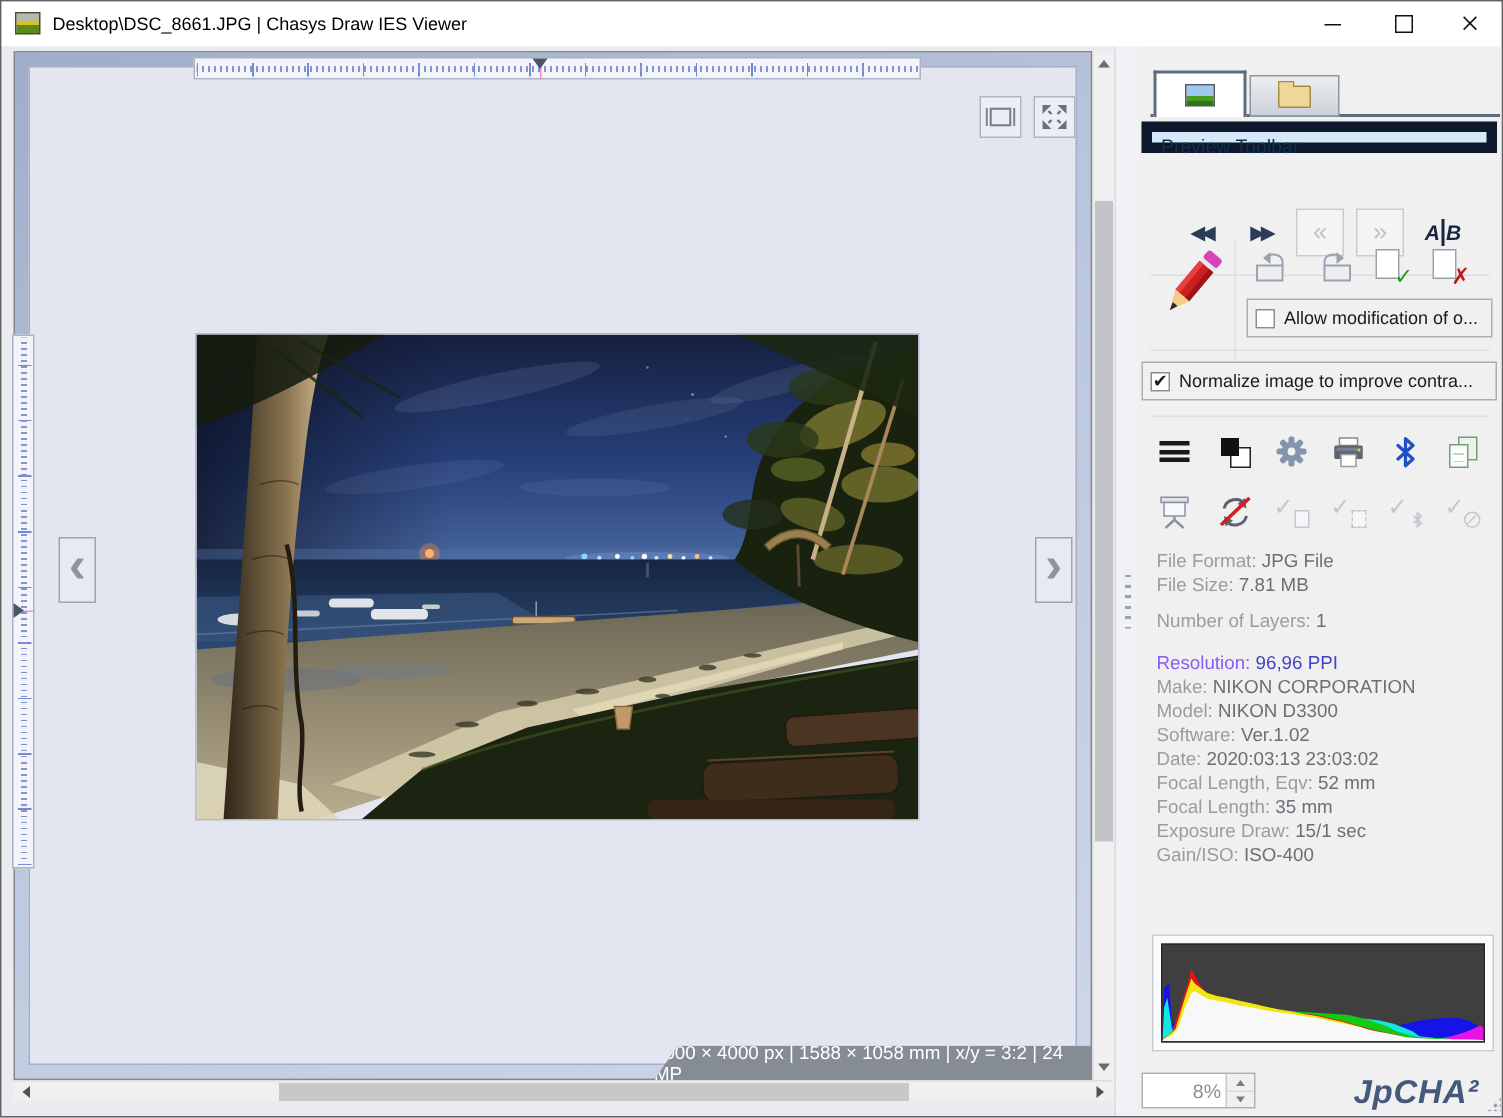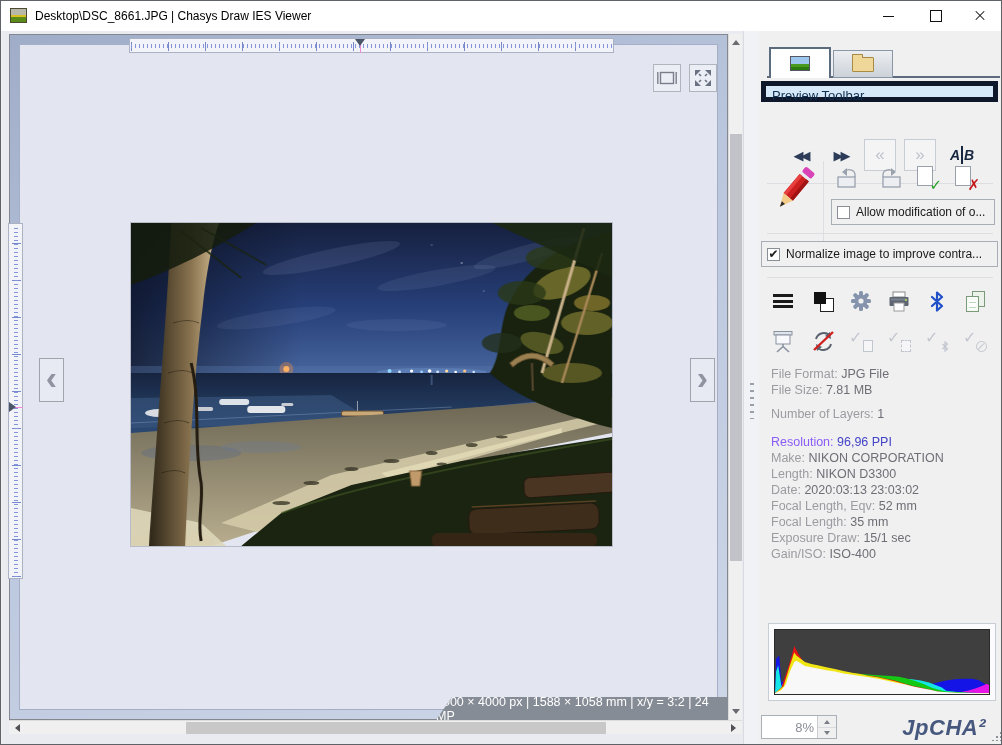--- a/index.html
+++ b/index.html
@@ -55,21 +55,21 @@
   #splitter .grip{position:absolute;left:6px;top:352px;width:4px;height:36px;background-image:repeating-linear-gradient(#9aa0aa 0 2px,transparent 2px 7px);}
   
   #panel{left:758px;top:30px;width:243px;height:715px;background:#f0f0f0;}
   #tabstrip{left:8px;top:16px;width:233px;height:31px;border-bottom:2px solid #5c6b7e;box-sizing:border-box;}
   .tab{position:absolute;display:flex;align-items:center;justify-content:center;box-sizing:border-box;}
   #tab-preview{left:2px;top:0;width:62px;height:31px;background:#fff;border:2px solid #5c6b7e;border-bottom:none;z-index:2;}
   #tab-browse{left:66px;top:3px;width:60px;height:28px;background:linear-gradient(#eceef1,#ccd2d9);border:1px solid #8a97a6;}
   .ic-image{width:20px;height:15px;border:1px solid #556;background:linear-gradient(#9ec8ee 0 55%,#4a9a20 55% 80%,#2a7a10 80% 100%);box-sizing:border-box;}
   .ic-folder{position:relative;width:20px;height:13px;background:#efd79a;border:1px solid #a88a40;border-radius:1px;}
   .ic-folder:before{content:"";position:absolute;left:-1px;top:-4px;width:9px;height:3px;background:#efd79a;border:1px solid #a88a40;border-bottom:none;border-radius:1px 1px 0 0;}
-  #panel-header{left:2px;top:50px;width:237px;height:21px;background:#d6e9f9;border:5px solid #0f172a;box-sizing:border-box;font-size:13px;color:#10304f;line-height:19px;padding-left:6px;}
+  #panel-header{left:2px;top:50px;width:237px;height:21px;background:#d6e9f9;border:7px solid #0f172a;box-sizing:border-box;font-size:13px;color:#10304f;line-height:19px;padding-left:6px;}
   .pbtn{position:absolute;width:36px;height:36px;display:flex;align-items:center;justify-content:center;box-sizing:border-box;}
   .nav-en{font-size:13px;letter-spacing:-3px;color:#2b3b58;padding-right:3px;}
   .nav-dis{border:1px solid #c8ccd4;background:#f4f4f5;color:#bdc2cb;font-size:17px;}
   #btn-ab{font-size:14px;color:#16263e;}
   #btn-ab b{font-style:italic;} #btn-ab .vbar{display:inline-block;width:2px;height:18px;background:#16263e;margin:0 1px;vertical-align:middle;}
   .sep-h{position:absolute;height:1px;background:#dcdee2;}
   .sep-v{position:absolute;width:1px;background:#dcdee2;}
   .chkbox{width:13px;height:13px;border:1px solid #8a8e96;background:#fff;box-sizing:border-box;flex:none;display:flex;align-items:center;justify-content:center;font-size:11px;color:#222;line-height:1;}
   .chkrow{position:absolute;border:1px solid #a8adb6;box-sizing:border-box;display:flex;align-items:center;gap:6px;padding:0 5px;background:#f0f0f0;}
   .chkrow span{font-size:12px;color:#1a1a1a;white-space:nowrap;overflow:hidden;}
@@ -511,21 +511,22 @@
     </div>
 
     <div class="abs" id="info">
       <div class="info-line"><span class="lbl">File Format:</span> <span class="val">JPG File</span></div>
       <div class="info-line"><span class="lbl">File Size:</span> <span class="val">7.81 MB</span></div>
       <div class="igap1"></div>
       <div class="info-line"><span class="lbl">Number of Layers:</span> <span class="val">1</span></div>
       <div class="igap2"></div>
       <div class="info-line res"><span class="lbl">Resolution:</span> <span class="val">96,96 PPI</span></div>
       <div class="info-line"><span class="lbl">Make:</span> <span class="val">NIKON CORPORATION</span></div>
-      <div class="info-line"><span class="lbl">Length:</span> <span class="val">NIKON D3300</span></div>
+      <div class="info-line"><span class="lbl">Model:</span> <span class="val">NIKON D3300</span></div>
+      <div class="info-line"><span class="lbl">Software:</span> <span class="val">Ver.1.02</span></div>
       <div class="info-line"><span class="lbl">Date:</span> <span class="val">2020:03:13 23:03:02</span></div>
       <div class="info-line"><span class="lbl">Focal Length, Eqv:</span> <span class="val">52 mm</span></div>
       <div class="info-line"><span class="lbl">Focal Length:</span> <span class="val">35 mm</span></div>
       <div class="info-line"><span class="lbl">Exposure Draw:</span> <span class="val">15/1 sec</span></div>
       <div class="info-line"><span class="lbl">Gain/ISO:</span> <span class="val">ISO-400</span></div>
     </div>
 
     <div class="abs" id="histo">
       <div id="histo-plot">
         <svg id="hist-svg" width="214" height="64" viewBox="0 0 216 66" preserveAspectRatio="none">

